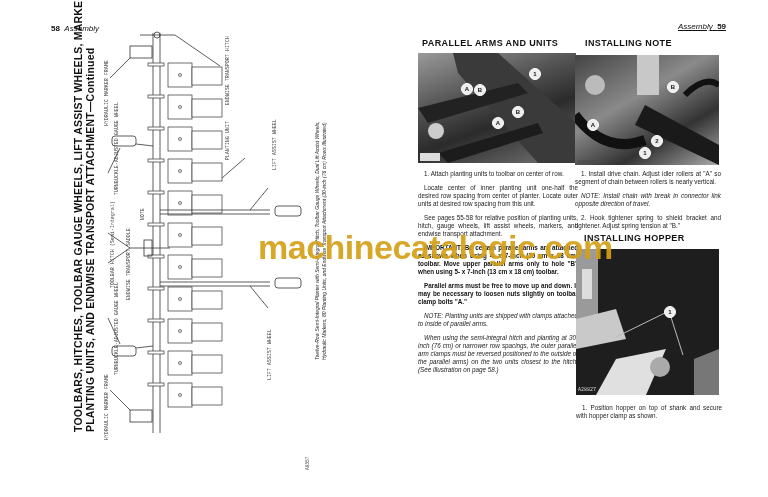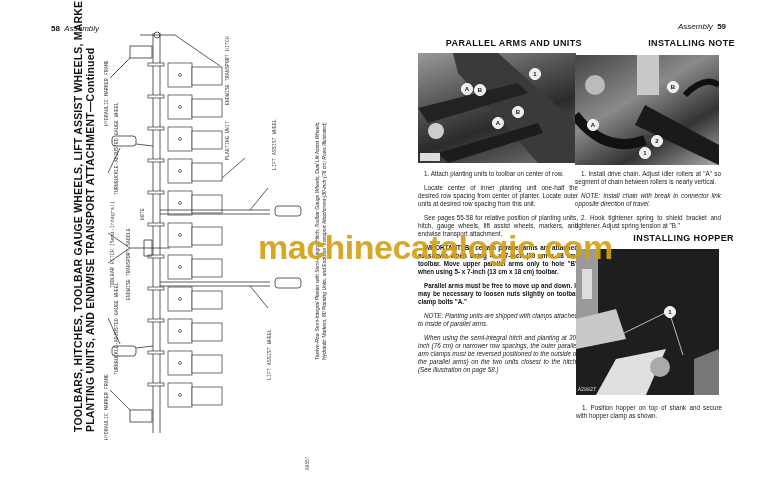--- a/index.html
+++ b/index.html
@@ -5,21 +5,21 @@
   html, body { margin:0; padding:0; background:#fff; }
   body { width:768px; height:497px; position:relative; overflow:hidden; font-family:"Liberation Sans", sans-serif; color:#111; }
   .abs { position:absolute; }
   .page-header { font-size:8px; }
   .page-header .num { font-weight:bold;text-align:center; }
   .page-header .sec { font-style:italic; }
   .rot { transform-origin:0 0; transform:rotate(-90deg); white-space:nowrap; }
   .main-title { font-weight:bold; font-size:10.5px; line-height:12px; text-align:center; letter-spacing:0.2px; }
   .diag-label { font-family:"Liberation Mono", monospace; font-size:4.5px; color:#333; letter-spacing:0.3px; }
   .caption { font-style:italic; font-size:5px; line-height:7px; color:#222; }
-  h2 { margin:0; font-size:9px; font-weight:bold; text-align:right; letter-spacing:0.4px; }
+  h2 { margin:0; font-size:9px; font-weight:bold; text-align:left; letter-spacing:0.4px; }
   .txt { font-size:6.3px; line-height:8px; text-align:justify; color:#222; }
   .txt p { margin:0 0 6px 0; text-indent:6px; }
   .txt .bold { font-weight:bold; color:#111; }
   .txt .it { font-style:italic; }
   .photo { background:#666; overflow:hidden; }
   .photo-id { font-size:5px; font-family:"Liberation Mono", monospace; color:#444; }
   .callout { position:absolute; width:10px; height:10px; border:1px solid #fff; border-radius:50%; background:#eee; color:#111; font-size:6px; line-height:10px; text-align:center; font-weight:bold; }
   .watermark { font-size:34px; font-weight:bold; color:#d4a017; opacity:0.92; letter-spacing:-0.5px; }
   .fig-id { font-size:4.5px; font-family:"Liberation Mono", monospace; color:#555; }
 </style>
@@ -163,21 +163,21 @@
 <div class="abs rot diag-label" style="left:114px; top:375px;">TURNBUCKLE-ADJUSTED GAUGE WHEEL</div>
 <div class="abs rot diag-label" style="left:267px; top:380px;">LIFT ASSIST WHEEL</div>
 <div class="abs rot diag-label" style="left:104px; top:440px;">HYDRAULIC MARKER FRAME</div>
 
 <div class="abs rot caption" style="left:314px; top:360px;">
   <div>Twelve-Row Semi-Integral Planter with Semi-Integral Hitch, Toolbar Gauge Wheels, Dual Lift Assist Wheels,</div>
   <div>Hydraulic Markers, 80 Planting Units, and Endwise Transport Attachment (30-inch (76 cm) Rows Illustrated)</div>
 </div>
 <div class="abs rot fig-id" style="left:305px; top:470px;">A8557</div>
 
-<div class="abs page-header" style="left:678px; top:22px;">
+<div class="abs page-header" style="left:678px; top:22px;text-decoration:underline;">
   <span class="sec">Assembly</span>
   &nbsp;<span class="num">59</span>
 </div>
 
 <h2 class="abs" style="left:422px; top:38px; width:160px;">PARALLEL ARMS AND UNITS</h2>
 
 <div class="abs photo" style="left:418px; top:53px; width:158px; height:110px; background:linear-gradient(160deg,#9a9a9a 0%,#555 35%,#2b2b2b 60%,#777 100%);">
   <svg width="158" height="110" viewBox="0 0 158 110">
     <polygon points="35,0 80,0 158,70 158,110 120,110 40,20" fill="#3a3a3a"></polygon>
     <polygon points="0,55 100,30 110,40 10,70" fill="#222"></polygon>

